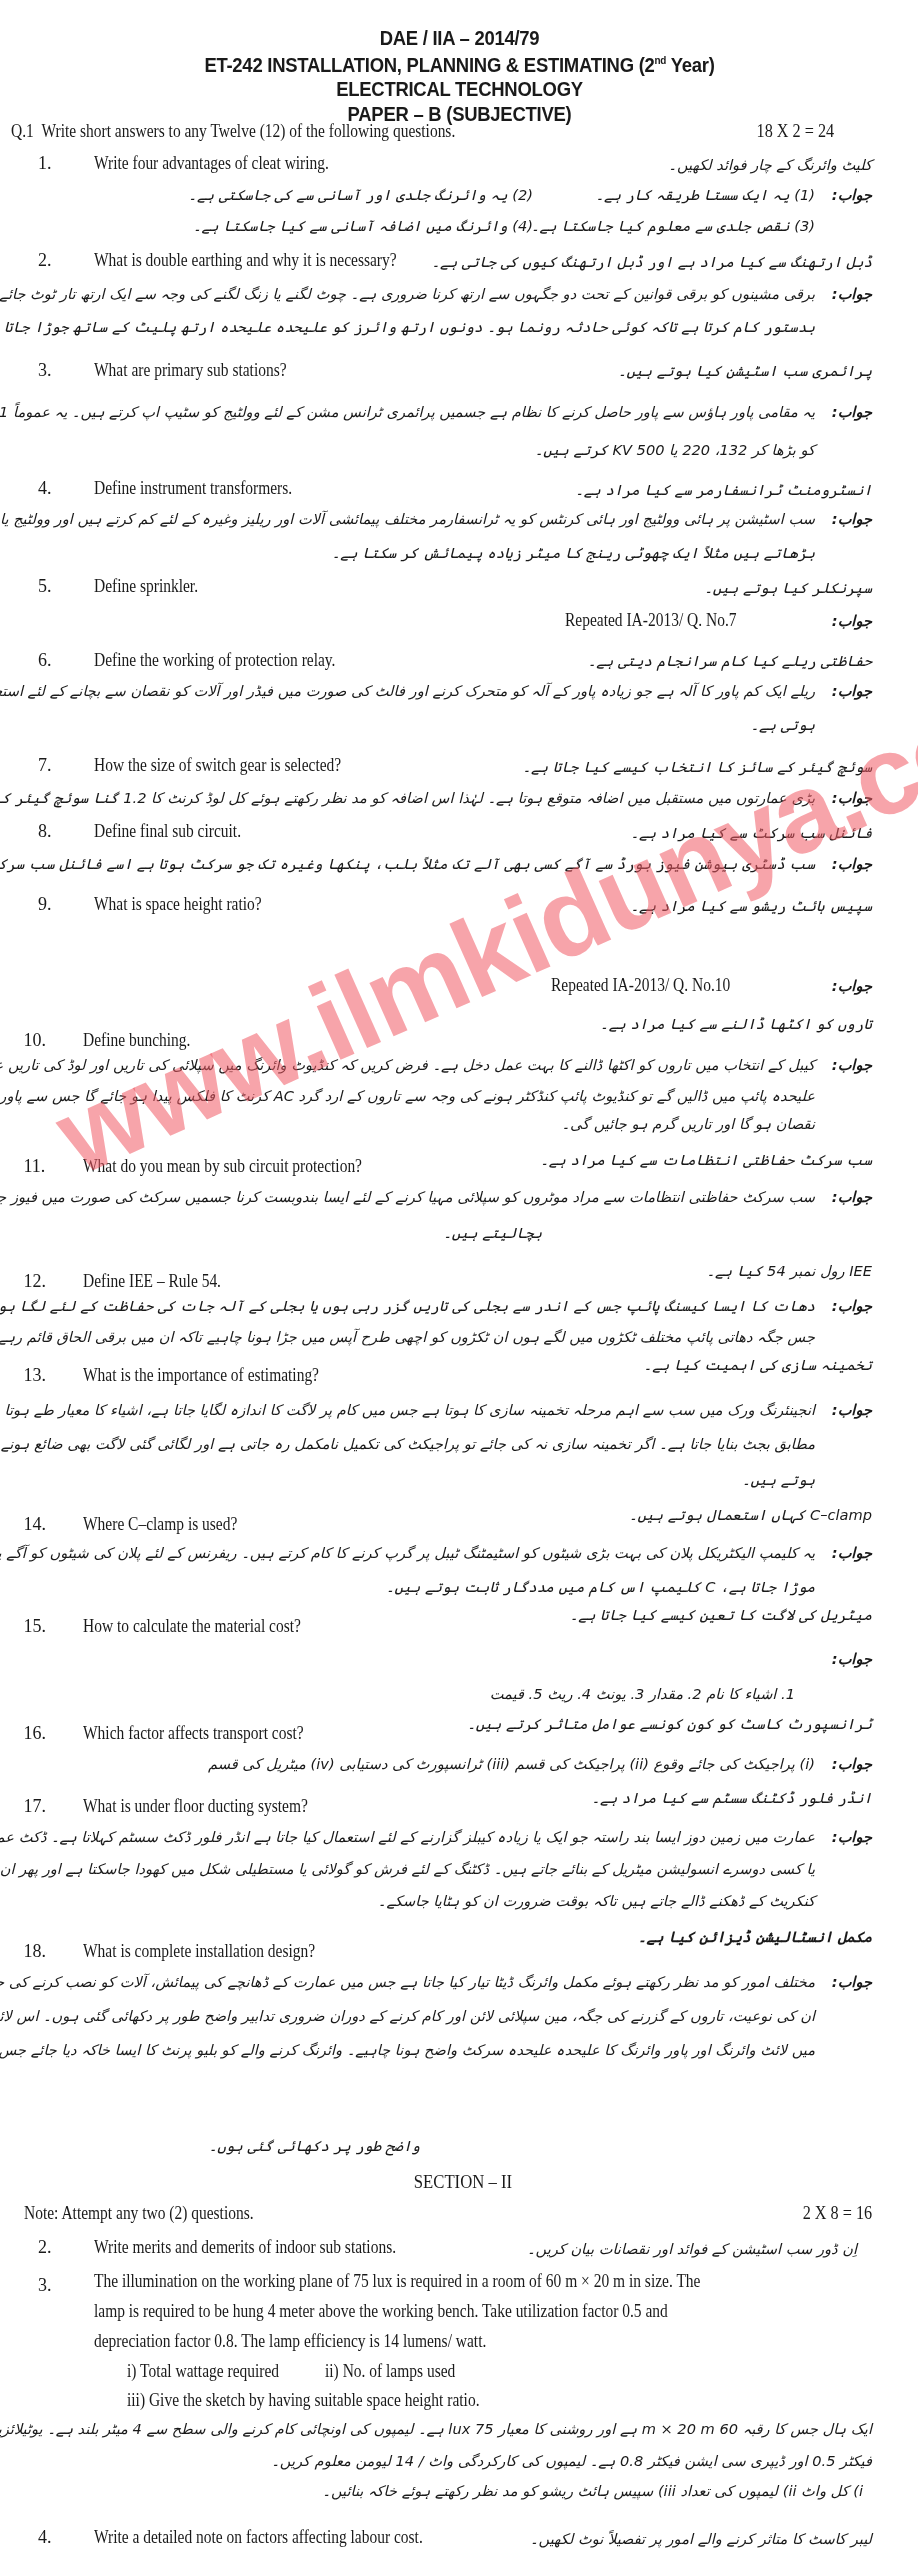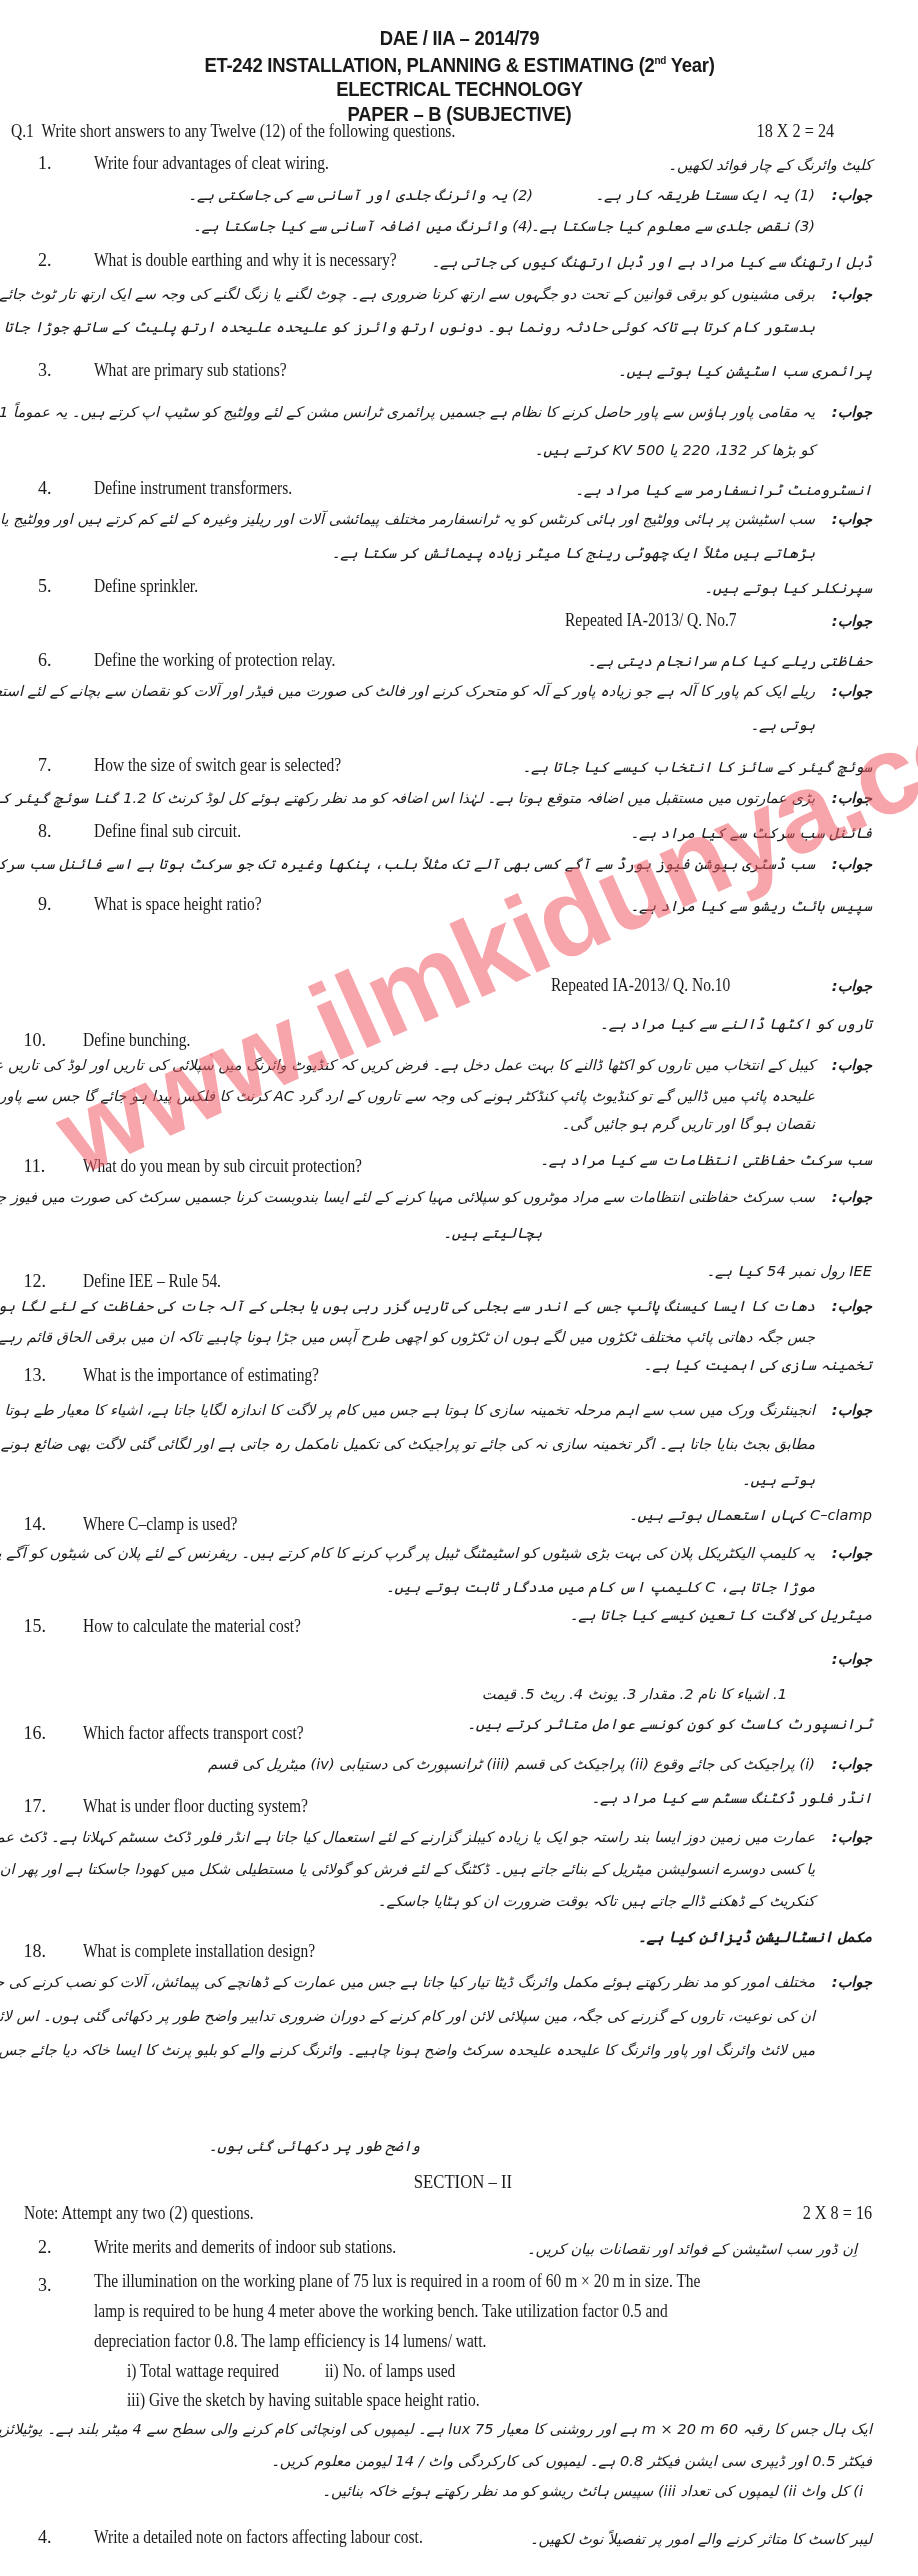--- a/index.html
+++ b/index.html
@@ -130,21 +130,21 @@
   <div class="abs num" style="left:23.5px;top:1514px;">14.</div>
   <div class="abs en" style="left:83px;top:1514px;">Where C–clamp is used?</div>
   <div class="abs ur ans-label" style="right:47px;top:1544px;">جواب:</div>
   <div class="abs ur" style="right:104px;top:1544px;">یہ کلیمپ الیکٹریکل پلان کی بہت بڑی شیٹوں کو اسٹیمٹنگ ٹیبل پر گرپ کرنے کا کام کرتے ہیں۔ ریفرنس کے لئے پلان کی شیٹوں کو آگے پیچھے</div>
   <div class="abs ur" style="right:104px;top:1578px;">موڑا جاتا ہے، C کلیمپ اس کام میں مددگار ثابت ہوتے ہیں۔</div>
 
   <div class="abs ur" style="right:47px;top:1606px;">میٹریل کی لاگت کا تعین کیسے کیا جاتا ہے۔</div>
   <div class="abs num" style="left:23.5px;top:1616px;">15.</div>
   <div class="abs en" style="left:83px;top:1616px;">How to calculate the material cost?</div>
   <div class="abs ur ans-label" style="right:47px;top:1650px;">جواب:</div>
-  <div class="abs ur" style="right:132px;top:1685px;">1. اشیاء کا نام   2. مقدار   3. یونٹ   4. ریٹ   5. قیمت</div>
+  <div class="abs ur" style="right:124px;top:1685px;">1. اشیاء کا نام   2. مقدار   3. یونٹ   4. ریٹ   5. قیمت</div>
 
   <div class="abs ur" style="right:47px;top:1715px;">ٹرانسپورٹ کاسٹ کو کون کونسے عوامل متاثر کرتے ہیں۔</div>
   <div class="abs num" style="left:23.5px;top:1723px;">16.</div>
   <div class="abs en" style="left:83px;top:1723px;">Which factor affects transport cost?</div>
   <div class="abs ur ans-label" style="right:47px;top:1755px;">جواب:</div>
   <div class="abs ur" style="right:104px;top:1755px;">(i) پراجیکٹ کی جائے وقوع   (ii) پراجیکٹ کی قسم   (iii) ٹرانسپورٹ کی دستیابی   (iv) میٹریل کی قسم</div>
 
   <div class="abs ur" style="right:47px;top:1789px;">انڈر فلور ڈکٹنگ سسٹم سے کیا مراد ہے۔</div>
   <div class="abs num" style="left:23.5px;top:1796px;">17.</div>
   <div class="abs en" style="left:83px;top:1796px;">What is under floor ducting system?</div>

